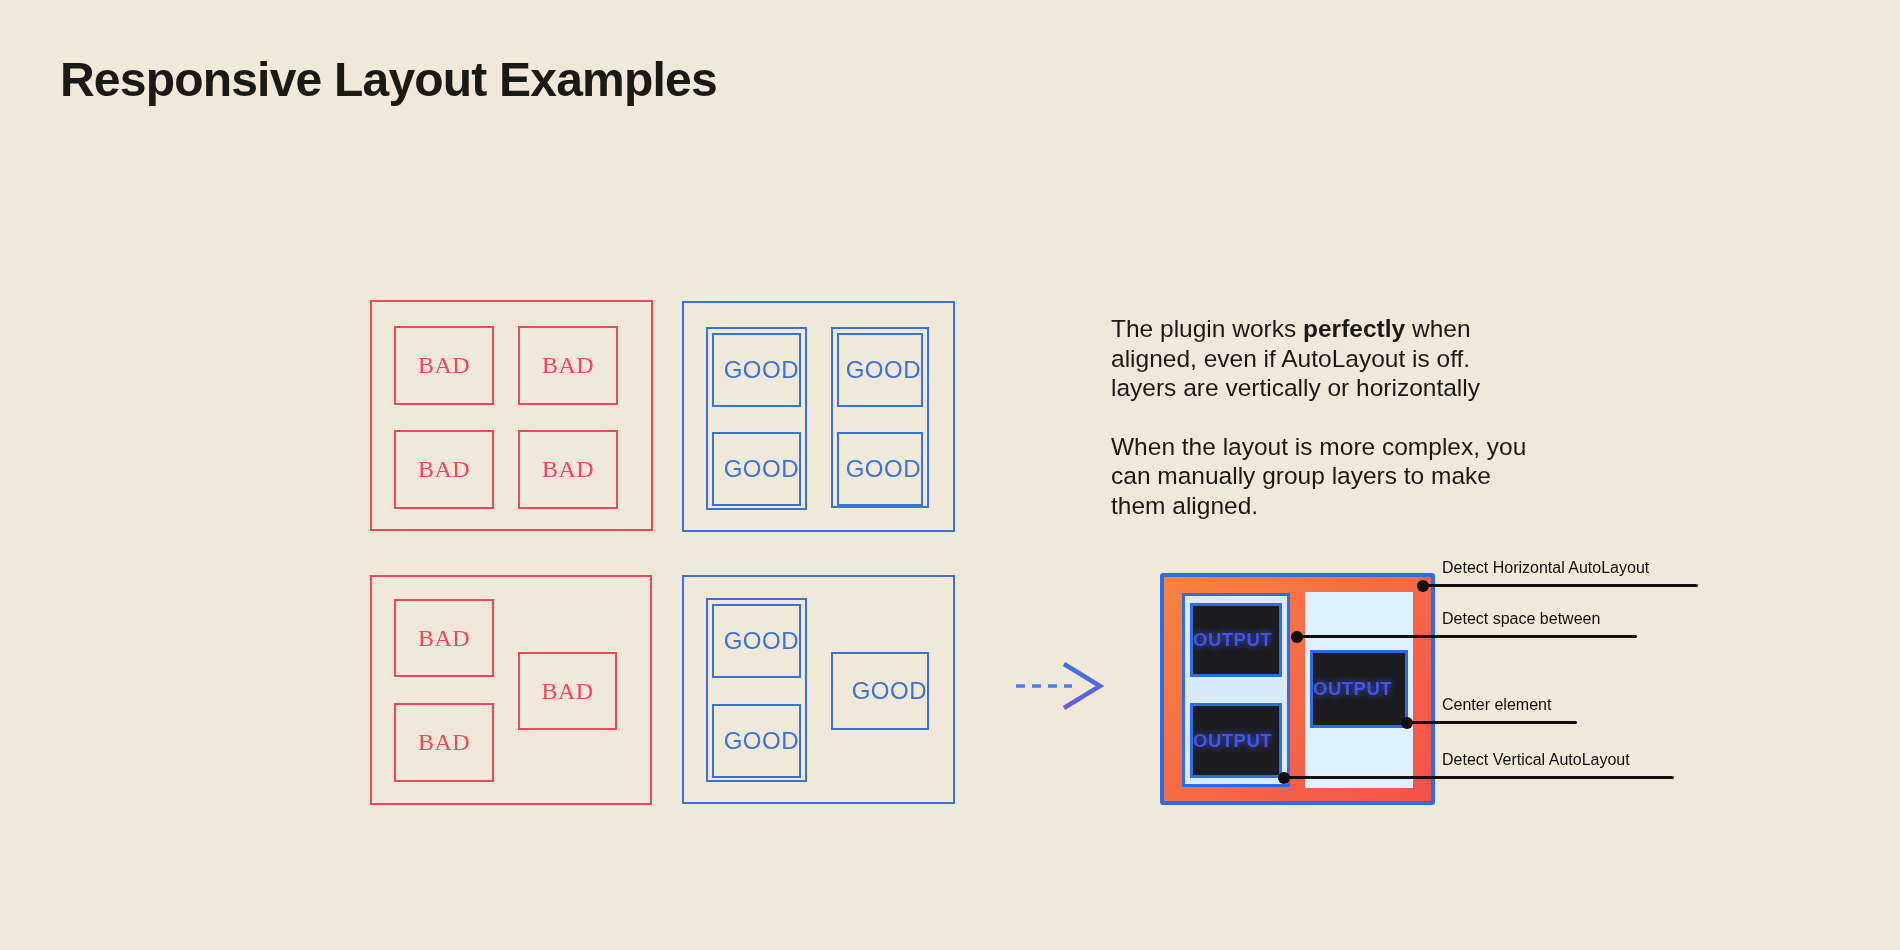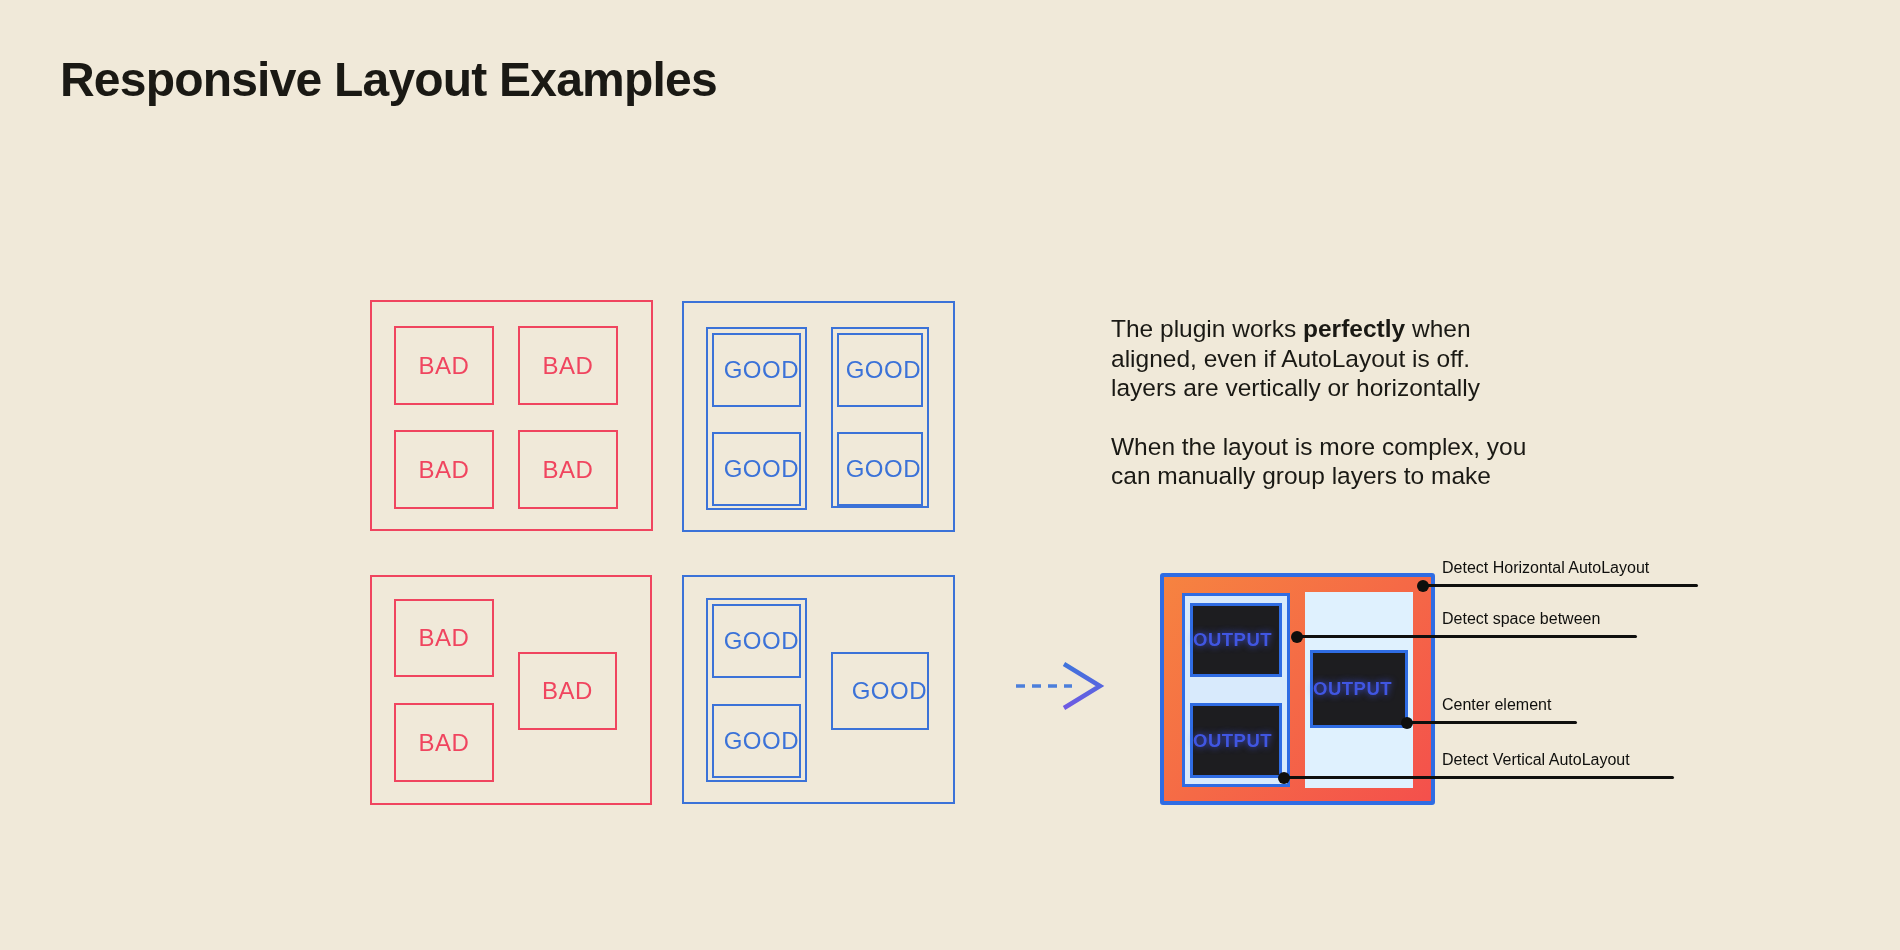--- a/index.html
+++ b/index.html
@@ -25,21 +25,21 @@
     color:var(--ink);
   }
   .abs{position:absolute;}
   .page-title{
     left:60px;top:52px;
     font-size:48px;font-weight:800;letter-spacing:-0.8px;
     color:var(--ink);white-space:nowrap;
   }
   
   .frame{position:absolute;box-sizing:border-box;}
-  .frame.red{border:2.5px solid var(--bad-red);}
+  .frame.red{border:2.5px solid var(--bad-red);font-family:Liberation Serif, serif;}
   .frame.blue{border:2.5px solid var(--good-blue);}
   .cell{
     position:absolute;box-sizing:border-box;
     display:flex;align-items:center;justify-content:center;
     font-size:24px;font-weight:500;letter-spacing:0.5px;
   }
   .cell.red{border:2.5px solid var(--bad-red);color:var(--bad-red);}
   .cell.blue{border:2.5px solid var(--good-blue);color:var(--good-blue);justify-content:flex-end;}
   .group{position:absolute;box-sizing:border-box;border:2px solid var(--good-blue);}
   .group .cell{left:4px;right:4px;height:74px;}
@@ -154,20 +154,21 @@
 
   <div class="abs description">
     <div>
       <div><span>The plugin works </span><b>perfectly</b><span> when</span></div>
       <div>aligned, even if AutoLayout is off.</div>
       <div>layers are vertically or horizontally</div>
     </div>
     <div class="para2">
       <div>When the layout is more complex, you</div>
       <div>can manually group layers to make</div>
+      <div>them aligned.</div>
     </div>
   </div>
 
   <div class="abs arrow">
     <svg width="92" height="56" viewBox="0 0 92 56">
       <defs>
         <linearGradient id="chev" x1="0" y1="0" x2="0" y2="1">
           <stop offset="0" stop-color="#3F74DC"></stop>
           <stop offset="1" stop-color="#6F59E3"></stop>
         </linearGradient>

